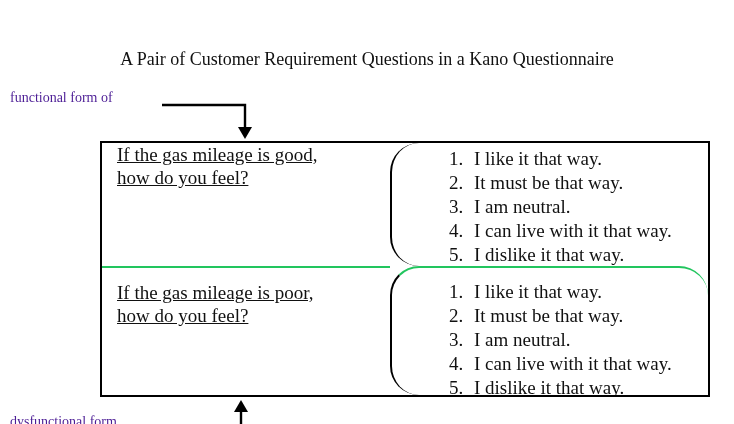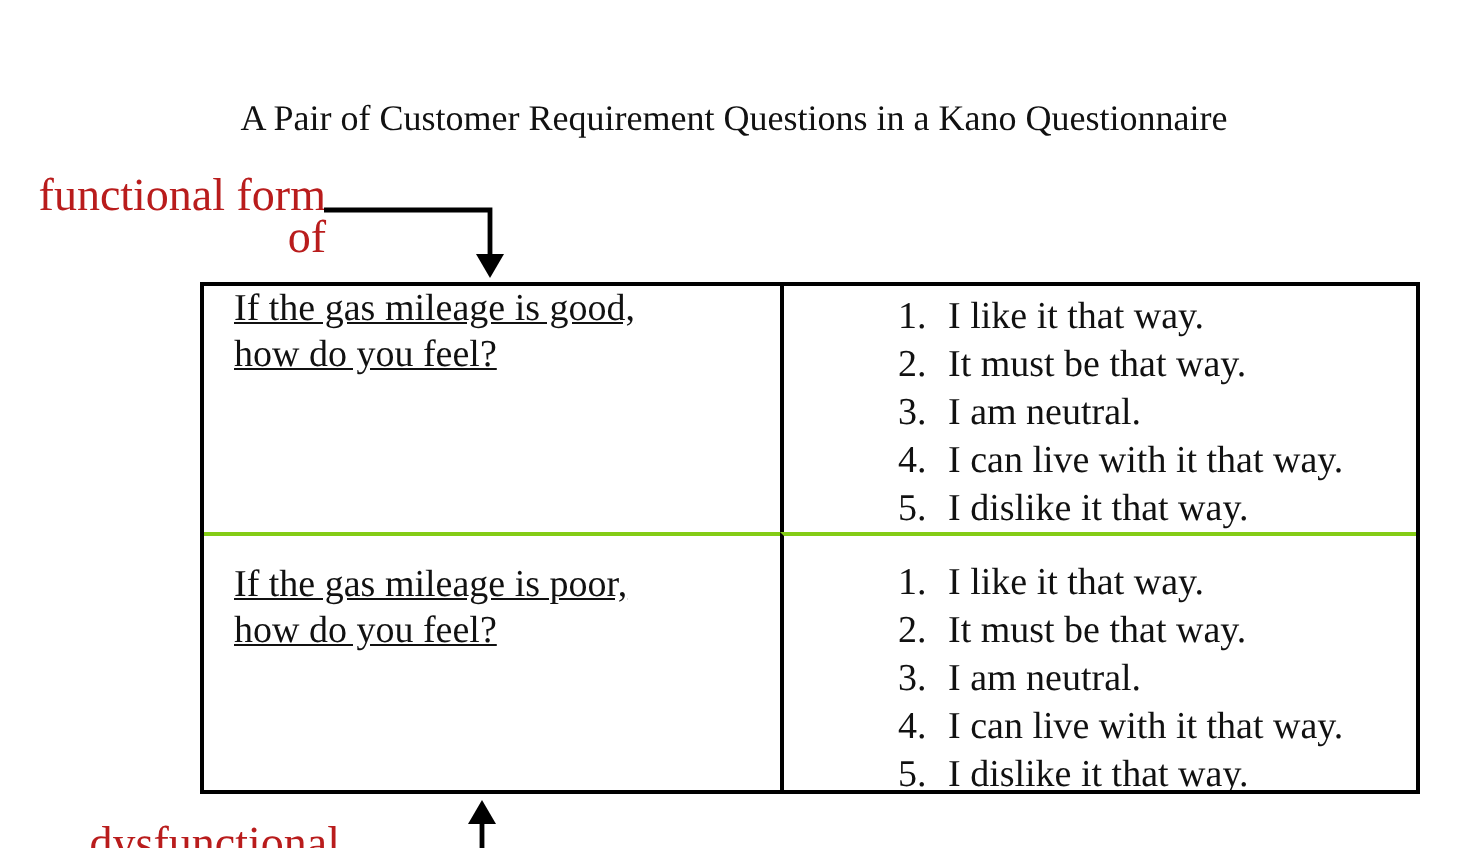--- a/index.html
+++ b/index.html
@@ -22,24 +22,23 @@
     top: 8px;
     left: 0;
     width: 734px;
     text-align: center;
     font-size: 18px;
     line-height: 22px;
     color: #111111;
   }
   .annotation {
     position: absolute;
-    font-size: 23px;
+    font-size: 14px;
     line-height: 21px;
-    text-align: right;
-    color: #b91c1c;
+    color: #4c1d95;
   }
   .annotation-functional {
     left: 10px;
     top: 47px;
     width: 153px;
   }
   .annotation-dysfunctional {
     left: 10px;
     top: 371px;
     width: 160px;
@@ -57,35 +56,36 @@
     grid-template-rows: 123px 1fr;
   }
   .cell {
     box-sizing: border-box;
     overflow: hidden;
   }
   .cell.options-cell {
     border-left: 2px solid #000000;
   }
   .cell.row2 {
-    border-top: 2px solid #84cc16;
+    border-top: 2px solid #22c55e;
   }
   .question-cell {
     padding: 0 10px 0 15px;
     font-size: 19px;
     line-height: 23px;
     text-decoration: underline;
   }
   .question-cell.row2 {
     padding-top: 13px;
   }
   .options-cell {
     padding: 4px 4px 0 57px;
     font-size: 19px;
     line-height: 24px;
+    border-radius: 29px;
   }
   .options-cell.row2 {
     padding-top: 12px;
   }
   .option-row {
     white-space: nowrap;
   }
   .option-num {
     display: inline-block;
     min-width: 25px;

